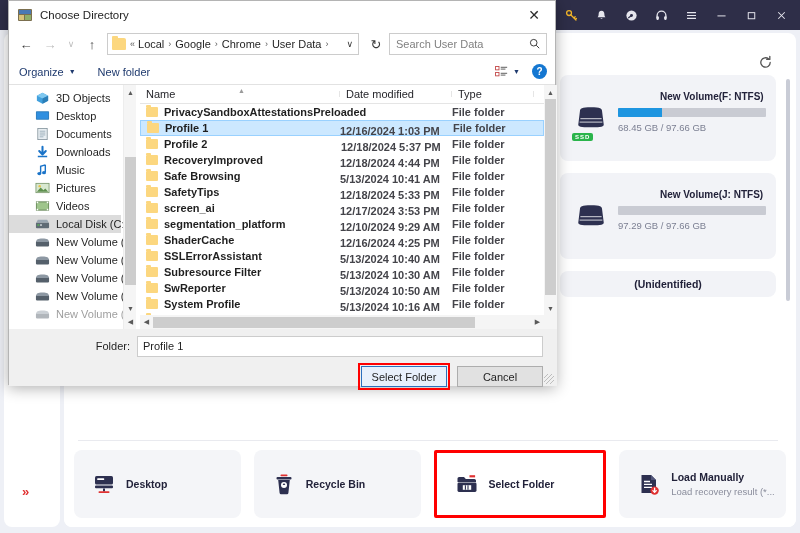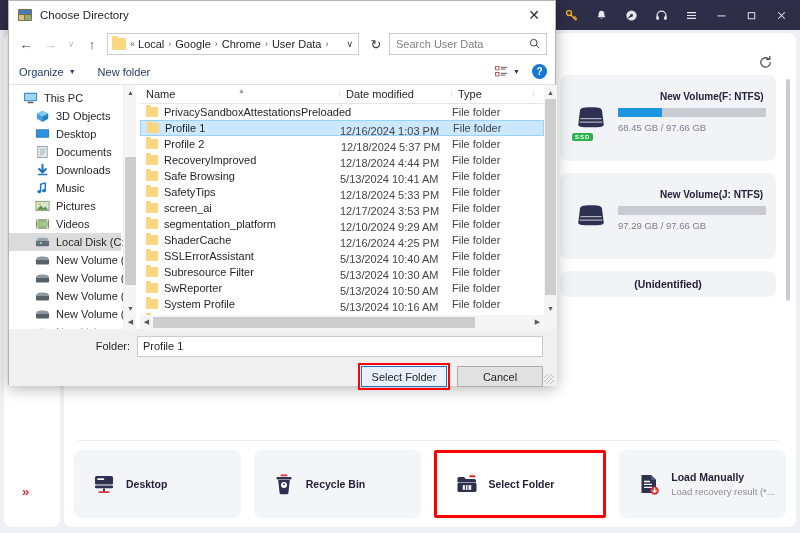--- a/index.html
+++ b/index.html
@@ -221,21 +221,21 @@
   .ch { padding-left: 6px; position: relative; }
   .ch::after {
     content:""; position:absolute; right:0; top:3px; bottom:3px; width:1px; background:#e5e5e5;
   }
   .ch-name { width: 200px; }
   .ch-date { width: 112px; }
   .ch-type { width: 82px; }
   .sort-caret {
     position: absolute; left: 98px; top: -1px; font-size: 7px; color: #9a9a9a;
   }
-  .rows { position: absolute; left: 0; top: 19px; right: 13px; }
+  .rows { position: absolute; left: 0; top: 19px; right: 13px; font-weight: bold; }
   .row {
     height: 16px; display: flex; align-items: center; font-size: 11px; color: #1f1f1f;
   }
   .row.sel { background: #cce8ff; border: 1px solid #99d1ff; height: 16px; }
   .cell-name { width: 200px; display: flex; align-items: center; gap: 6px; padding-left: 6px; }
   .cell-date { width: 112px; color: #44444a; margin-top: 38px; }
   .cell-type { width: 82px; color: #44444a; }
   .folder-ic {
     width: 12px; height: 10px; background: #fcd77f; border-radius: 1px; position: relative; flex:0 0 12px;
   }
@@ -597,30 +597,20 @@
         </span>
         <span class="help-circle">?</span>
       </span>
     </div>
 
     <div class="dlg-main">
 
       <div class="tree-pane">
         <div class="tree-list">
 
-          <div class="tree-row">
-            <span class="tree-ic">
-              <svg width="15" height="14" viewBox="0 0 16 14">
-                  <rect x="1" y="1.5" width="14" height="9" rx="1" fill="#2f7fbf"></rect>
-                  <rect x="2" y="2.5" width="12" height="7" fill="#9fd4f5"></rect>
-                  <rect x="5" y="11" width="6" height="1.6" fill="#5a5a5a"></rect>
-                </svg>
-            </span>
-            <span>This PC</span>
-          </div>
 
           <div class="tree-row indent">
             <span class="tree-ic">
               <svg width="15" height="14" viewBox="0 0 16 14">
                   <path d="M8 1.5 L14 4.5 L14 10 L8 13 L2 10 L2 4.5 Z" fill="#41a0dd"></path>
                   <path d="M8 1.5 L14 4.5 L8 7.5 L2 4.5 Z" fill="#7fc8f0"></path>
                   <path d="M8 7.5 L14 4.5 L14 10 L8 13 Z" fill="#2b7fb8"></path>
                 </svg>
             </span>
             <span>3D Objects</span>

